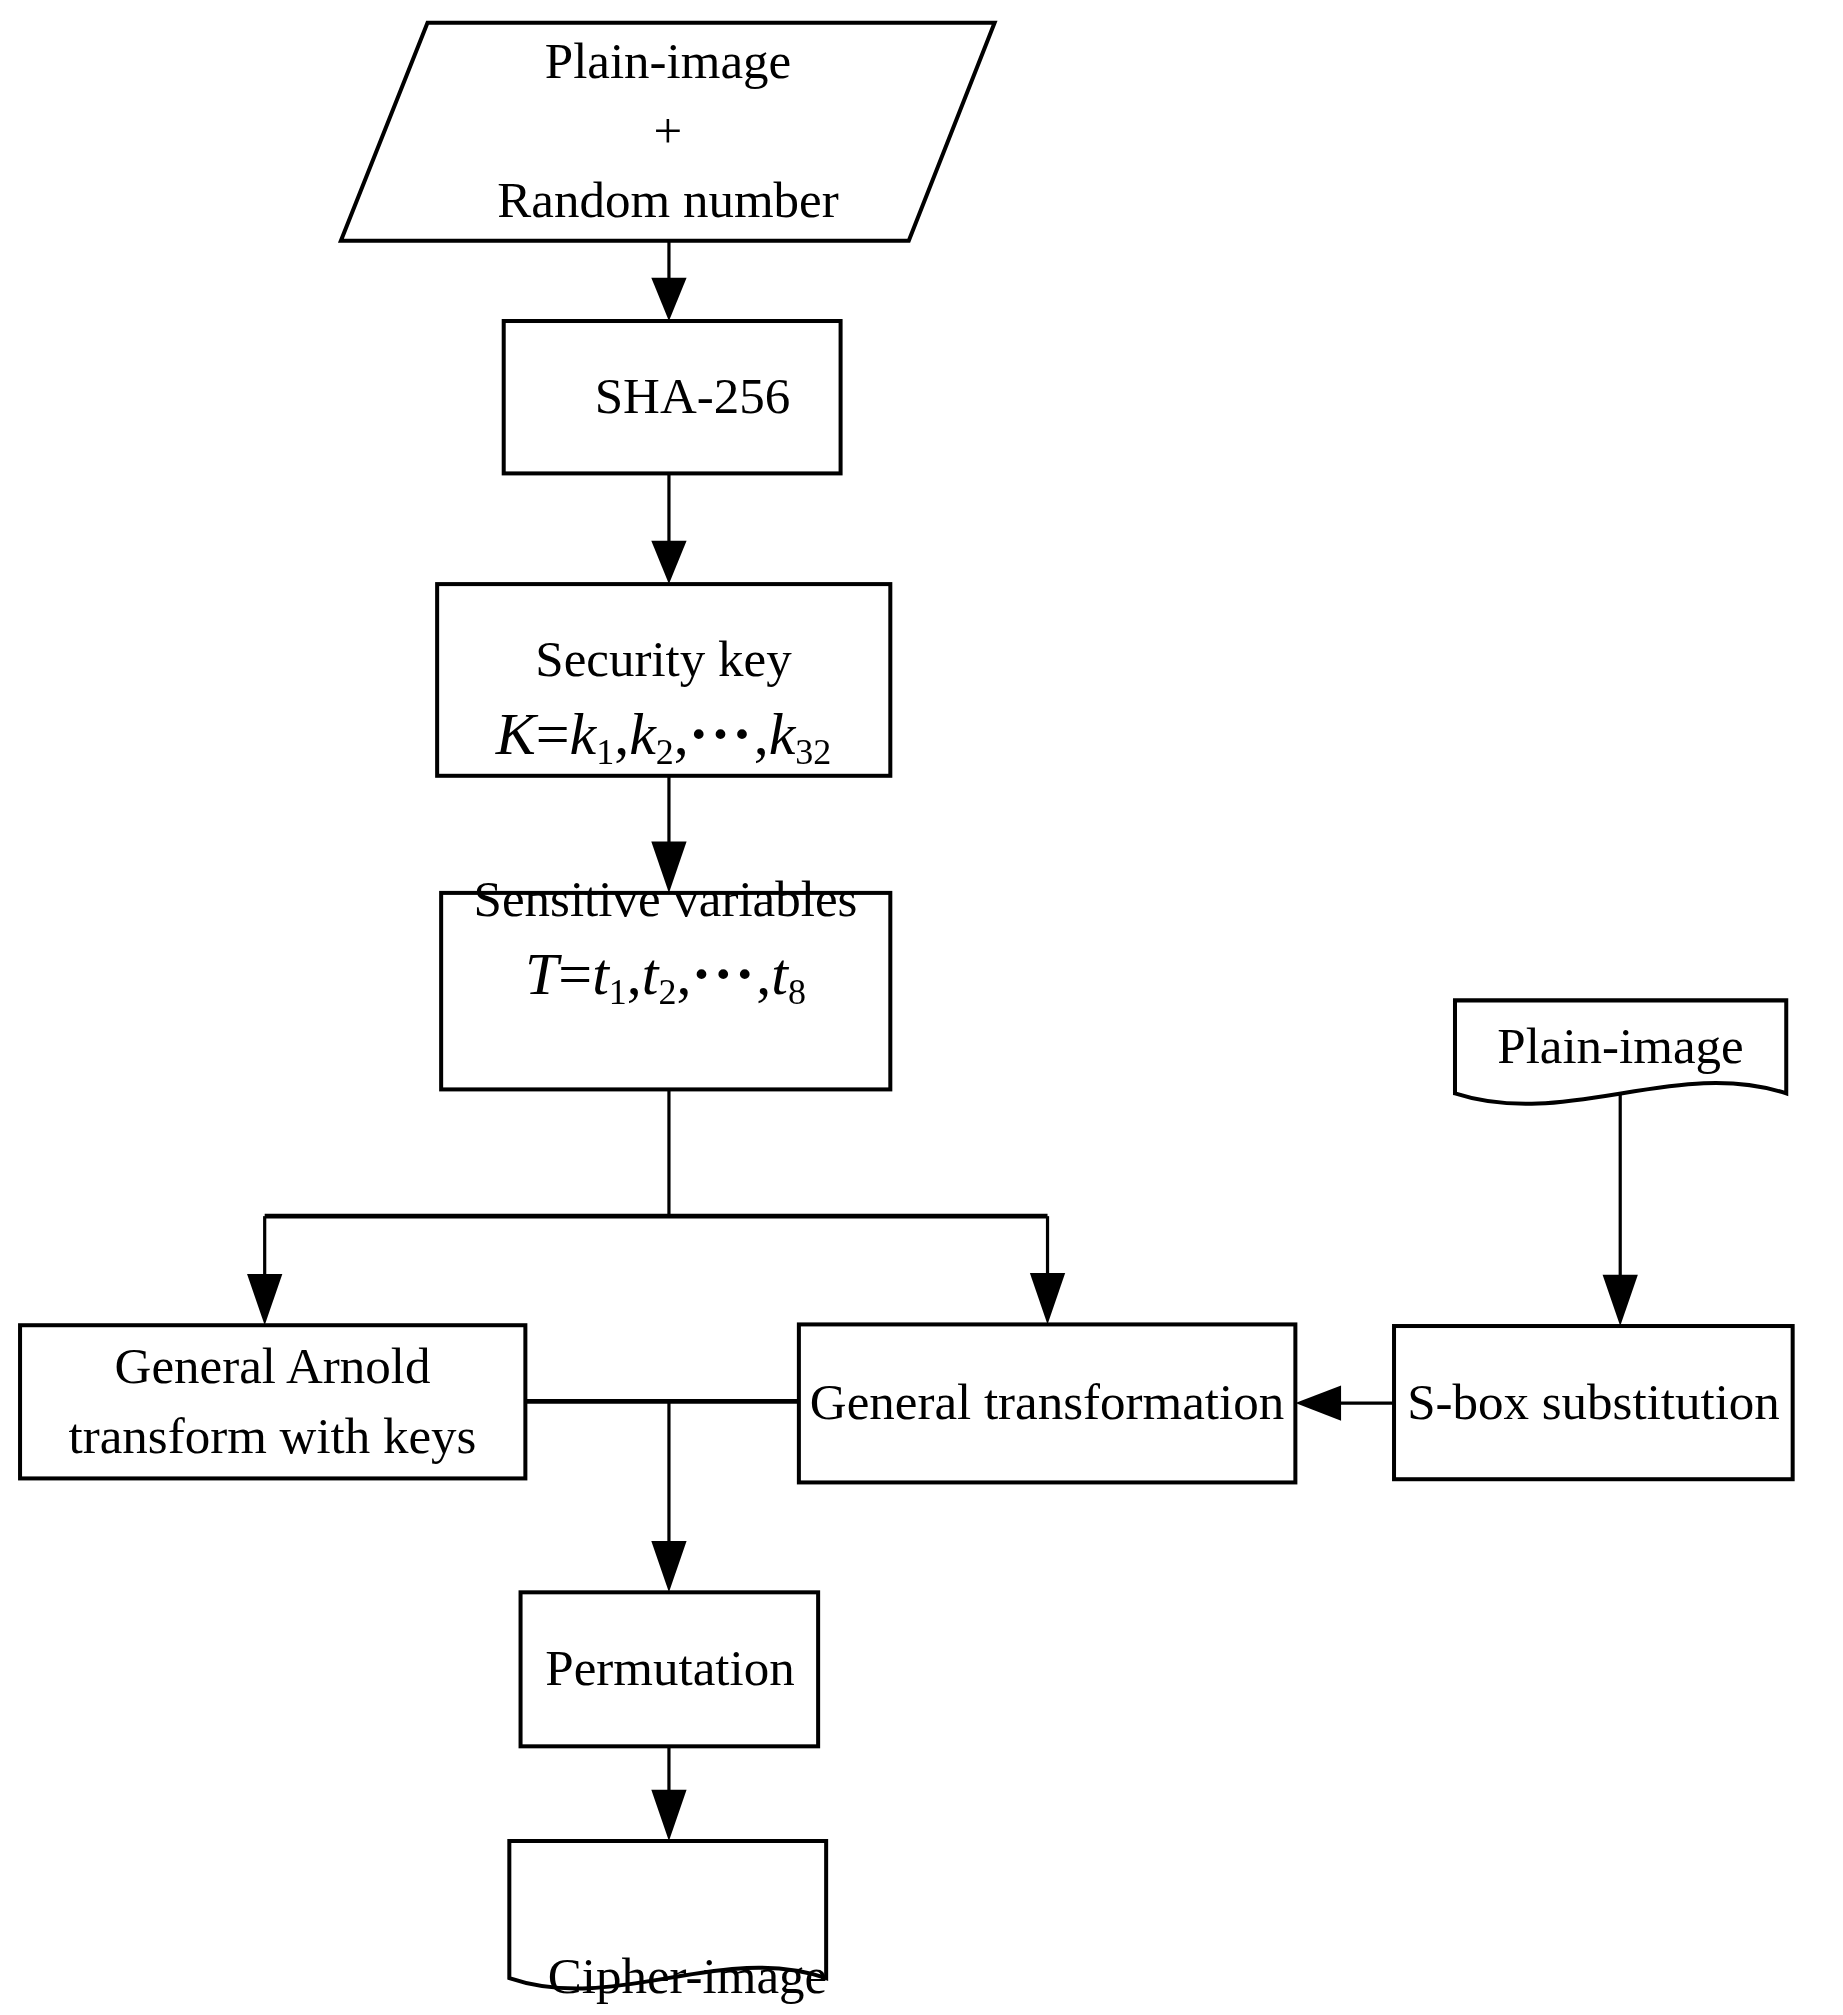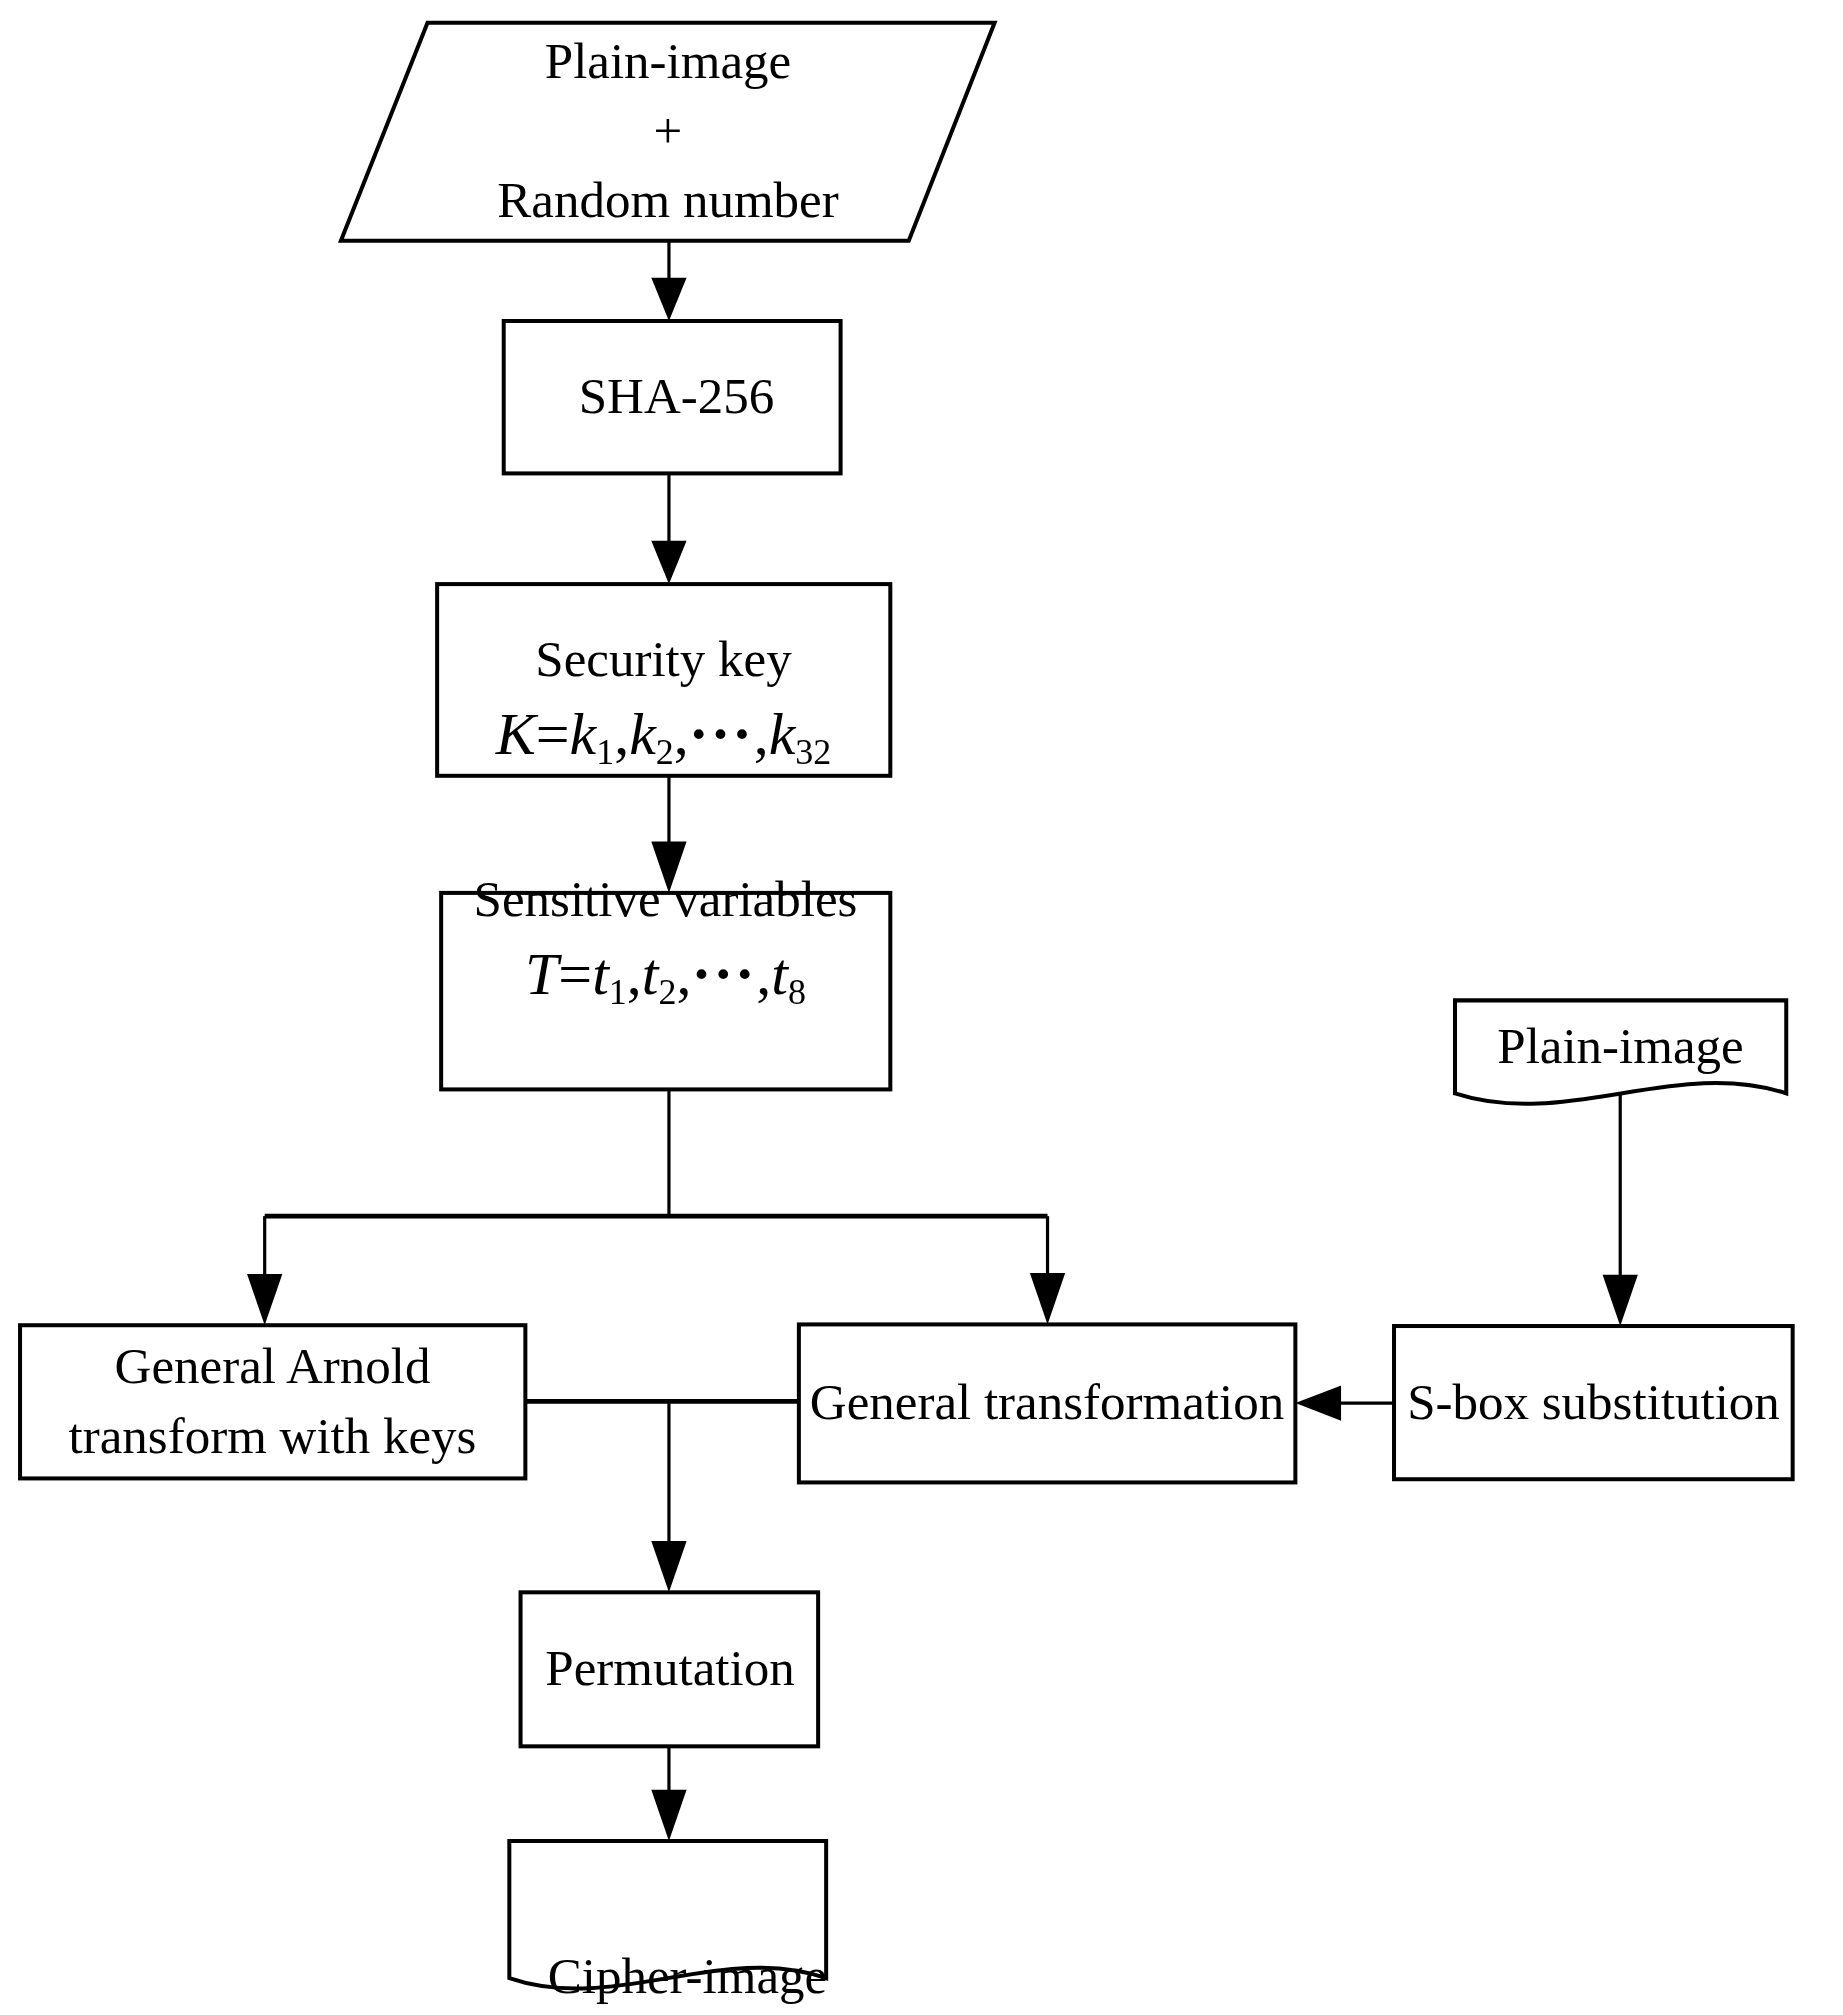--- a/index.html
+++ b/index.html
@@ -69,21 +69,21 @@
     <path class="shape" d="M1814,1247 H2227 V1363 C2090,1318 1952,1408 1814,1363 Z"></path>
     <path class="shape" d="M635,2295 H1030 V2466 C898,2421 767,2511 635,2466 Z"></path>
   </svg>
 
   <div class="label" style="left:341px;top:22.5px;width:654px;height:218px;">
     <div>Plain-image</div>
     <div>+</div>
     <div>Random number</div>
   </div>
 
-  <div class="label" style="left:508px;top:321px;width:337px;height:152px;">
+  <div class="label" style="left:524px;top:321px;width:337px;height:152px;">
     <div>SHA-256</div>
   </div>
 
   <div class="label" style="left:437px;top:584px;width:453px;height:192px;justify-content:flex-end;">
     <div>Security key</div>
     <div class="formula"><i>K</i>=<i>k</i><sub>1</sub>,<i>k</i><sub>2</sub>,<span class="dots">···</span>,<i>k</i><sub>32</sub></div>
   </div>
 
   <div class="label" style="left:441px;top:842px;width:449px;height:197px;">
     <div>Sensitive variables</div>

